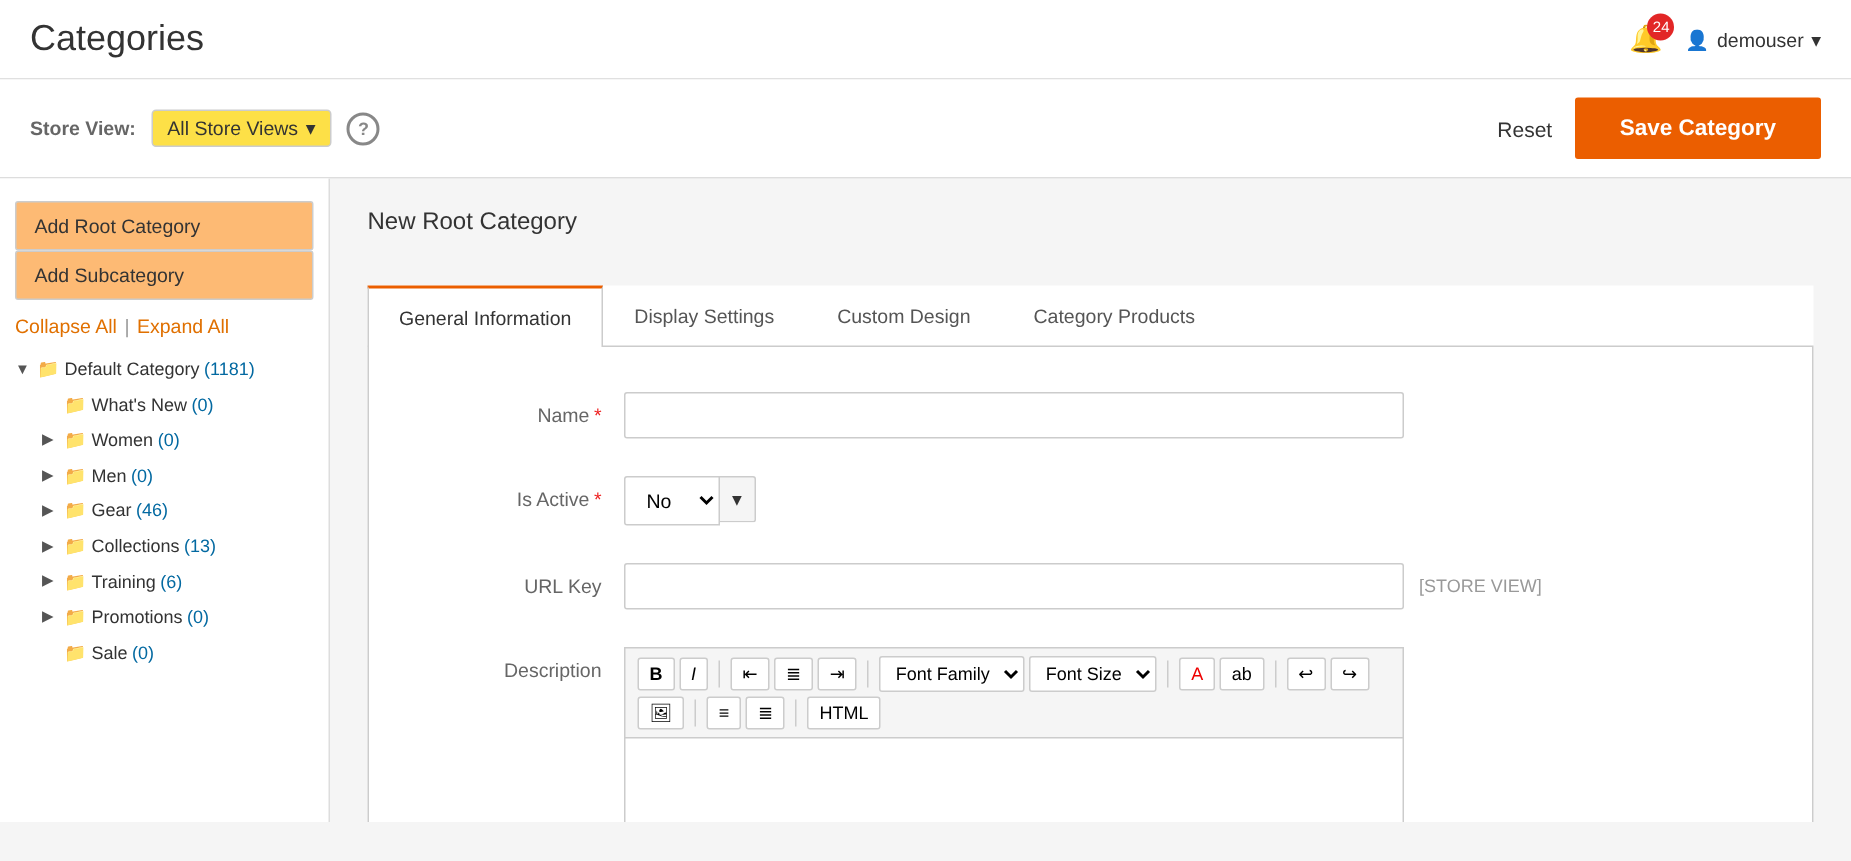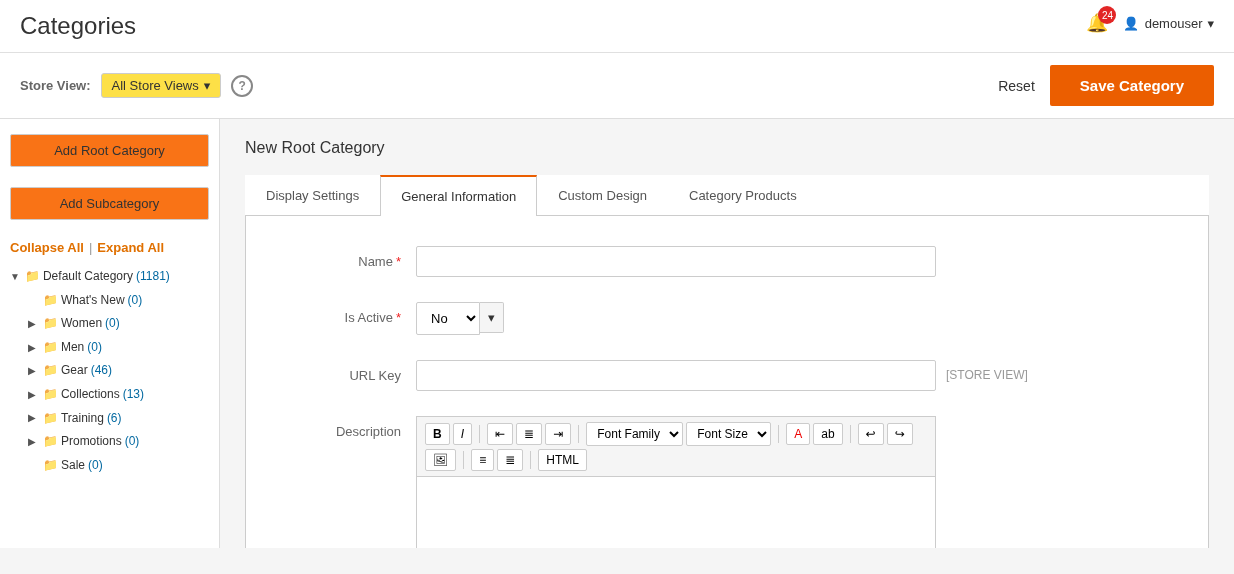--- a/index.html
+++ b/index.html
@@ -118,41 +118,40 @@
       background: #fff;
       border-right: 1px solid #ddd;
       padding: 15px 10px;
       overflow-y: auto;
       flex-shrink: 0;
     }
     .btn-add {
       display: block;
       width: 100%;
       padding: 8px 12px;
-      margin-bottom: 20px;
-      background: #f97316;
+      margin-bottom: 0;
+      background: #fdba74;
       border: 1px solid #ccc;
       color: #333;
       font-size: 13px;
       cursor: pointer;
-      text-align: center;
+      text-align: left;
       border-radius: 2px;
     }
 
     .tree-controls {
       display: flex;
       gap: 5px;
       margin: 10px 0;
       font-size: 13px;
     }
     .tree-link {
       color: #e07000;
       cursor: pointer;
       text-decoration: none;
-      font-weight: bold;
     }
     .tree-sep { color: #999; }
 
     .tree {
       font-size: 12px;
       line-height: 1.8;
     }
     .tree-node {
       cursor: pointer;
     }
@@ -186,21 +185,21 @@
     .content-area {
       flex: 1;
       padding: 20px 25px;
       overflow-y: auto;
       background: #f5f5f5;
     }
     .section-title {
       font-size: 16px;
       font-weight: 400;
       color: #333;
-      margin-bottom: 18px;
+      margin-bottom: 33px;
     }
 
     
     .tabs {
       display: flex;
       border-bottom: 1px solid #ccc;
       background: #fff;
       margin-bottom: 0;
     }
     .tab {
@@ -319,21 +318,21 @@
     }
     .editor-body {
       border: 1px solid #ccc;
       min-height: 80px;
       background: #fff;
     }
   </style>
 </head>
 <body>
 
-<div style="background:#fff; border-bottom:1px solid #e0e0e0; padding:12px 20px; display:flex; align-items:flex-start; justify-content:space-between;">
+<div style="background:#fff; border-bottom:1px solid #e0e0e0; padding:12px 20px; display:flex; align-items:center; justify-content:space-between;">
   <h1 style="font-size:24px; font-weight:300; color:#333;">Categories</h1>
   <div class="user-area">
     <div class="notification-bell">
       <span class="bell-icon">🔔</span>
       <span class="notification-badge">24</span>
     </div>
     <div class="user-menu">
       <span>👤</span>
       <span>demouser</span>
       <span>▾</span>
@@ -444,22 +443,22 @@
           </div>
         </div>
       </div>
     </div>
   </div>
 
   <div class="content-area">
     <div class="section-title">New Root Category</div>
 
     <div class="tabs">
+      <div class="tab active">General Information</div>
       <div class="tab">Display Settings</div>
-      <div class="tab active">General Information</div>
       <div class="tab">Custom Design</div>
       <div class="tab">Category Products</div>
     </div>
 
     <div class="form-panel">
 
       <div class="form-row">
         <div class="form-label">
           <span>Name</span><span class="required">*</span>
         </div>

